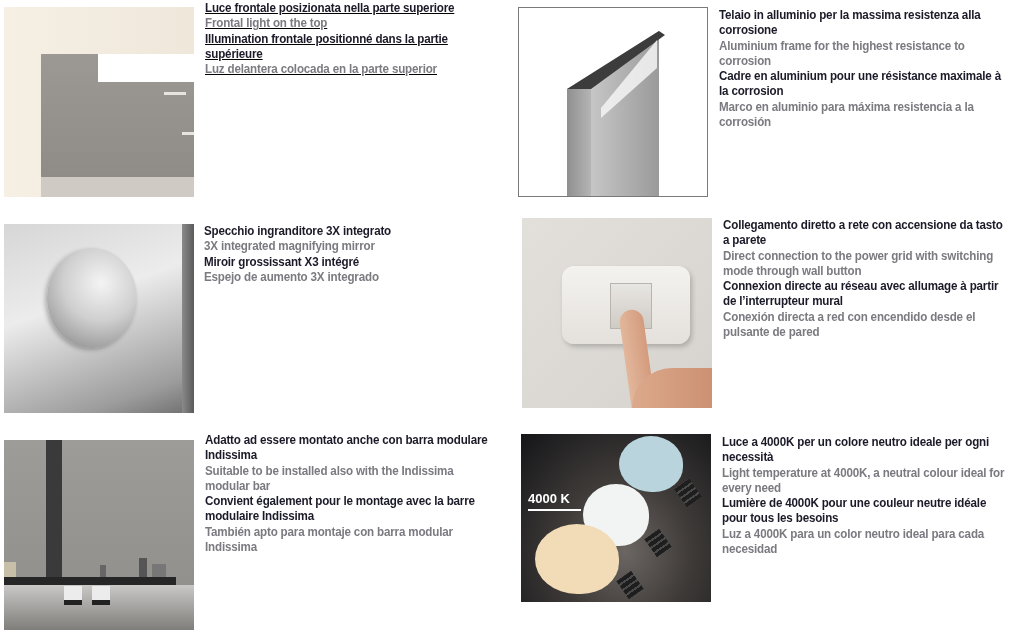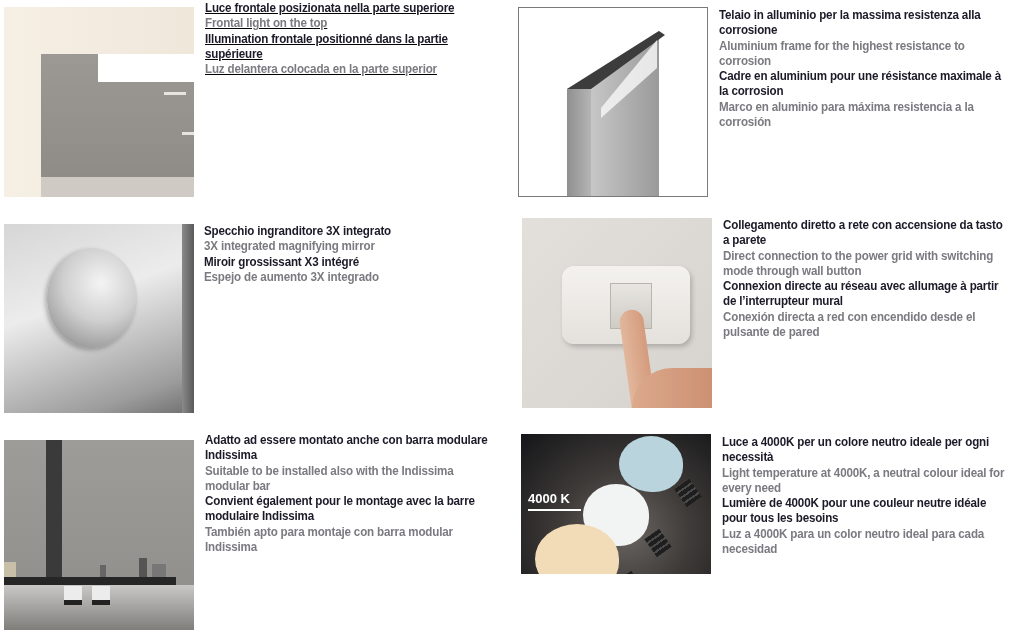--- a/index.html
+++ b/index.html
@@ -35,21 +35,21 @@
   #img5 .vbar{position:absolute;left:42px;top:0;width:16px;height:137px;background:#3a3a3a;}
   #img5 .shelf{position:absolute;left:0;top:137px;width:172px;height:8px;background:#262626;}
   #img5 .lower{position:absolute;left:0;top:145px;width:190px;height:45px;background:linear-gradient(180deg,#c9c8c6,#7f7e7b);}
   #img5 .sq1{position:absolute;left:60px;top:146px;width:18px;height:14px;background:#ececec;border-bottom:5px solid #222;}
   #img5 .sq2{position:absolute;left:88px;top:146px;width:18px;height:14px;background:#ececec;border-bottom:5px solid #222;}
   #img5 .bottle{position:absolute;left:135px;top:118px;width:8px;height:19px;background:#555;}
   #img5 .jar{position:absolute;left:148px;top:124px;width:14px;height:13px;background:#777;}
   #img5 .cup{position:absolute;left:96px;top:125px;width:6px;height:12px;background:#666;}
   #img5 .box{position:absolute;left:0;top:122px;width:12px;height:15px;background:#c7bfa8;}
   
-  #img6{left:521px;top:434px;width:190px;height:140px;background:radial-gradient(ellipse at 55% 70%,#6b6662 0%,#3e3a38 45%,#141518 100%);}
+  #img6{left:521px;top:434px;width:190px;height:168px;background:radial-gradient(ellipse at 55% 70%,#6b6662 0%,#3e3a38 45%,#141518 100%);}
   .bulb{position:absolute;border-radius:50% 50% 45% 50%;}
   #img6 .b1{left:98px;top:2px;width:64px;height:56px;background:#b9d4dc;}
   #img6 .b2{left:62px;top:50px;width:66px;height:62px;background:#f2f4f4;}
   #img6 .b3{left:14px;top:90px;width:84px;height:70px;background:#f2dcb8;}
   .base{position:absolute;width:18px;height:22px;background:repeating-linear-gradient(180deg,#1e1e1e 0 4px,#4a4a4a 4px 6px);transform:rotate(-35deg);}
   #img6 .base1{left:158px;top:48px;}
   #img6 .base2{left:128px;top:98px;}
   #img6 .base3{left:100px;top:140px;}
   #img6 .klabel{position:absolute;left:7px;top:57px;color:#ffffff;font-weight:bold;font-size:13px;}
   #img6 .kline{position:absolute;left:7px;top:75px;width:53px;height:2px;background:#ffffff;}

